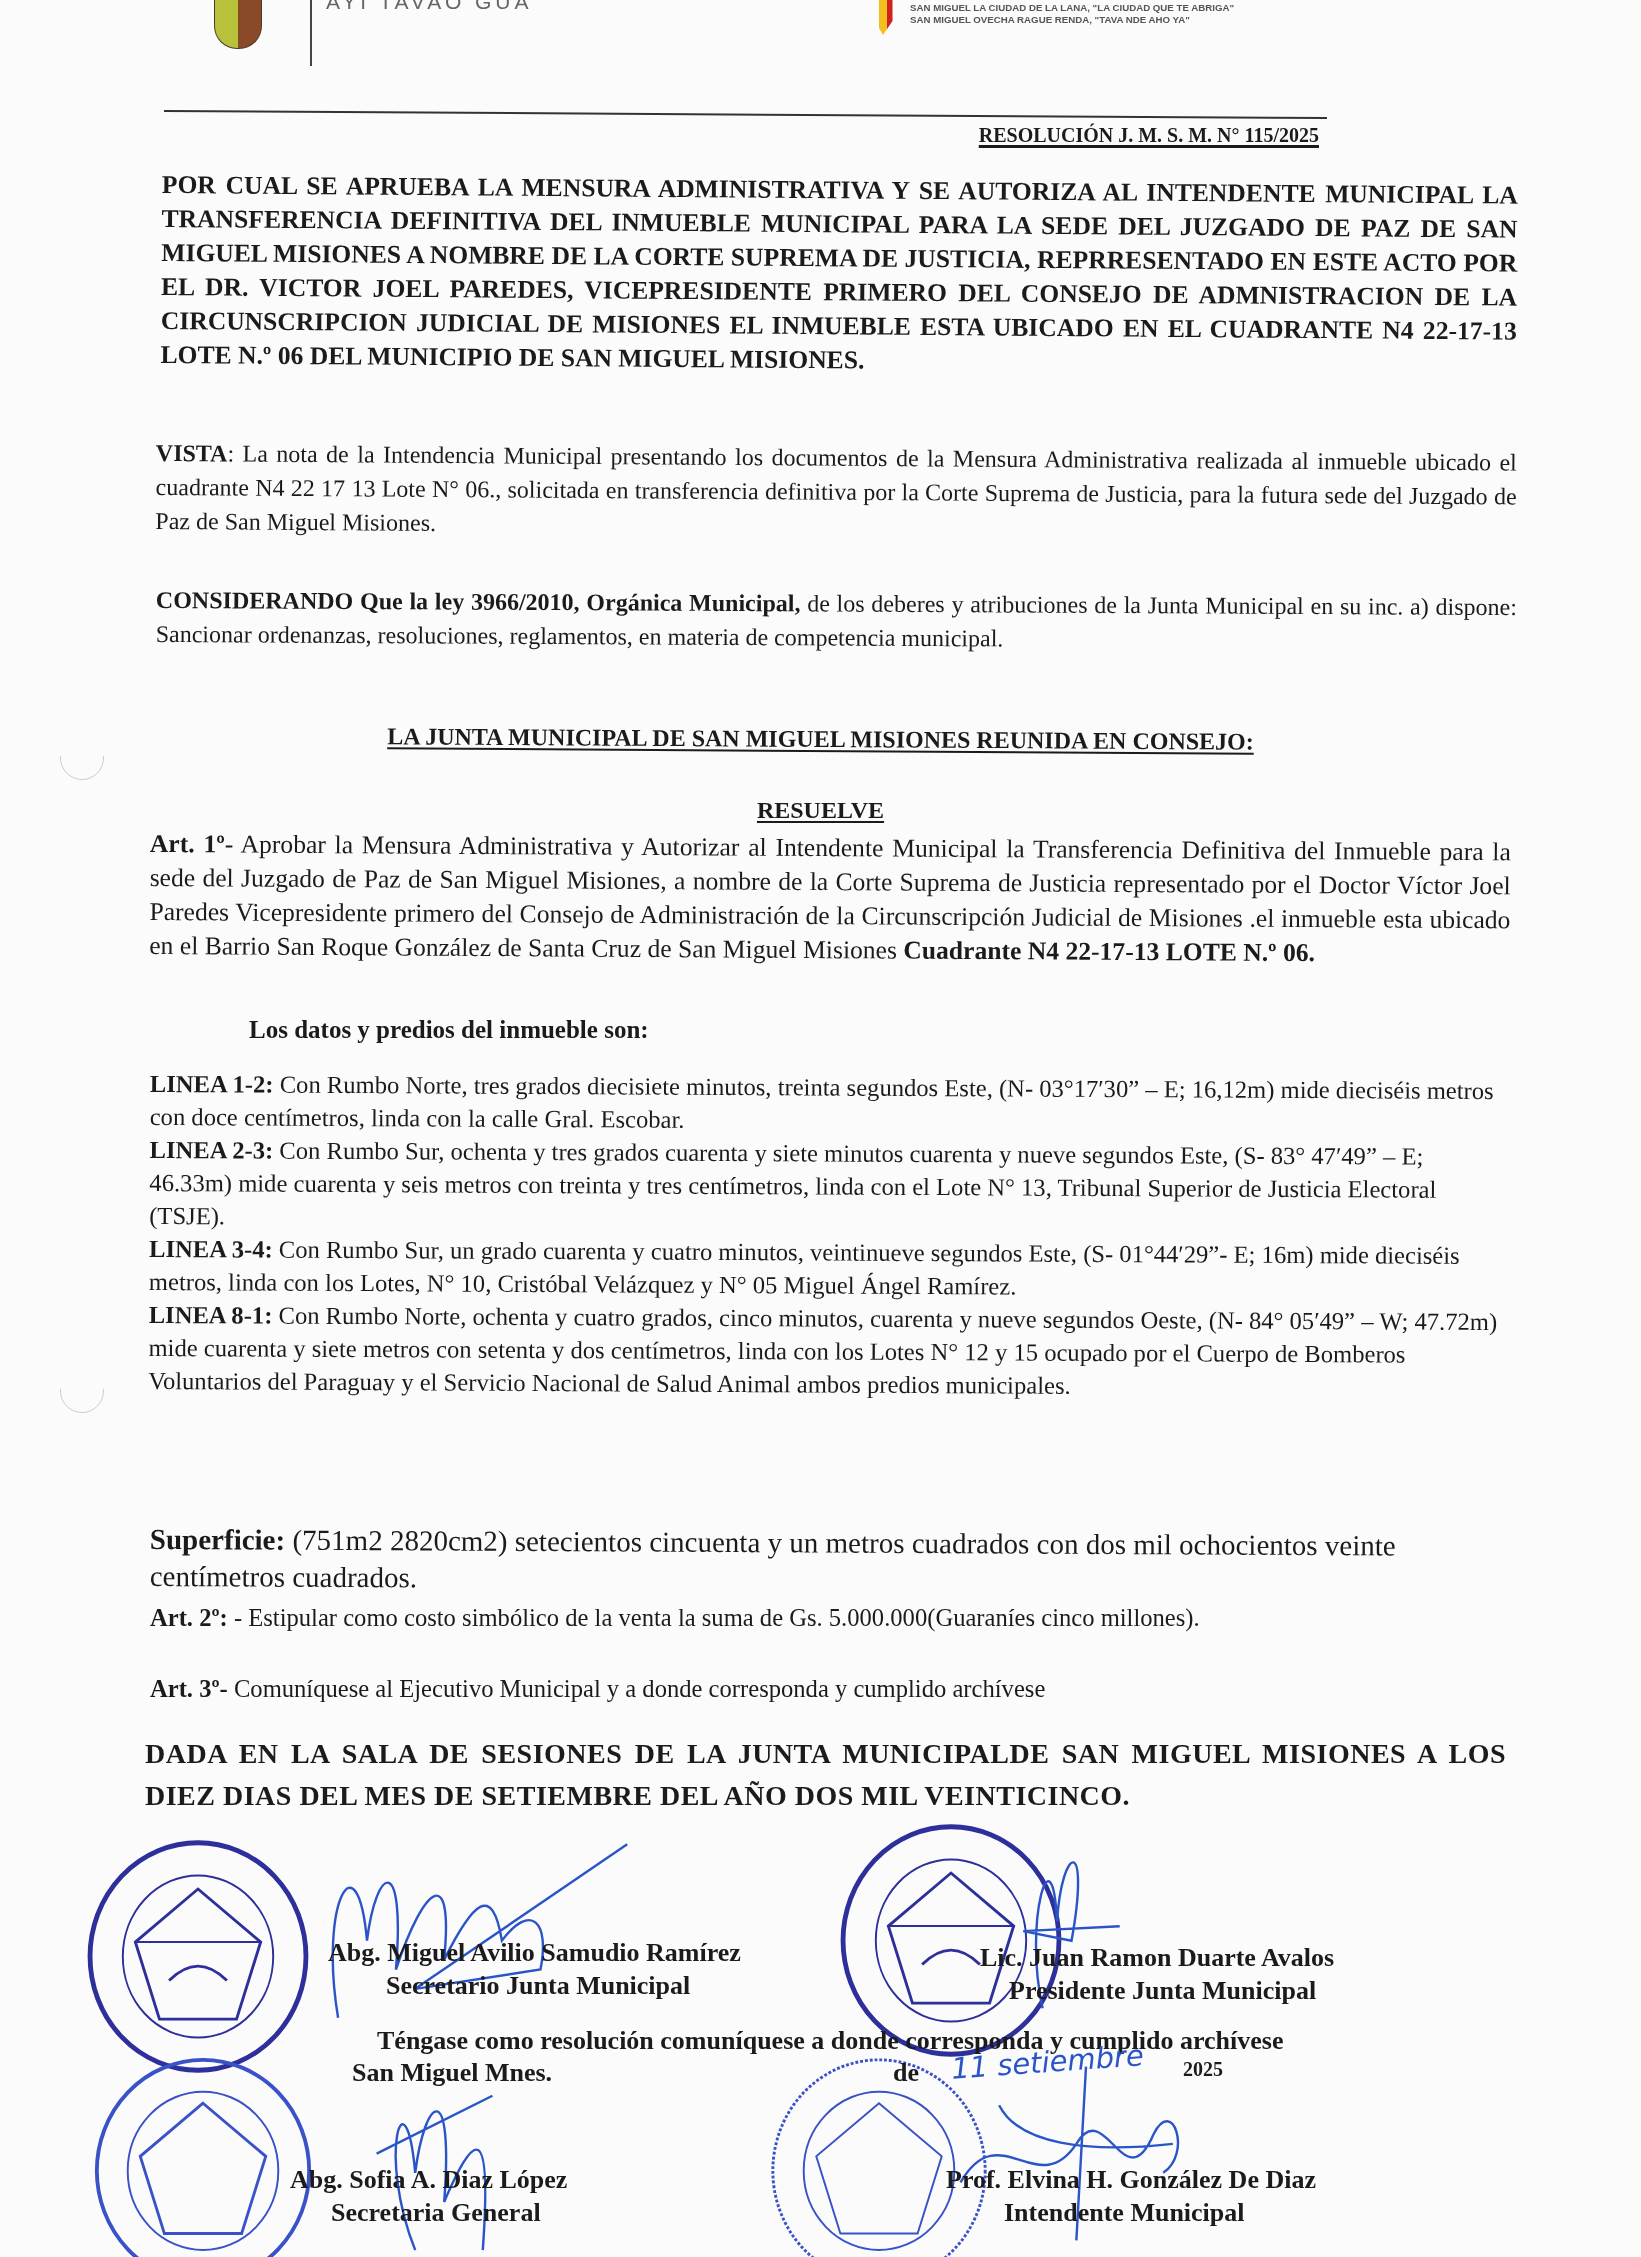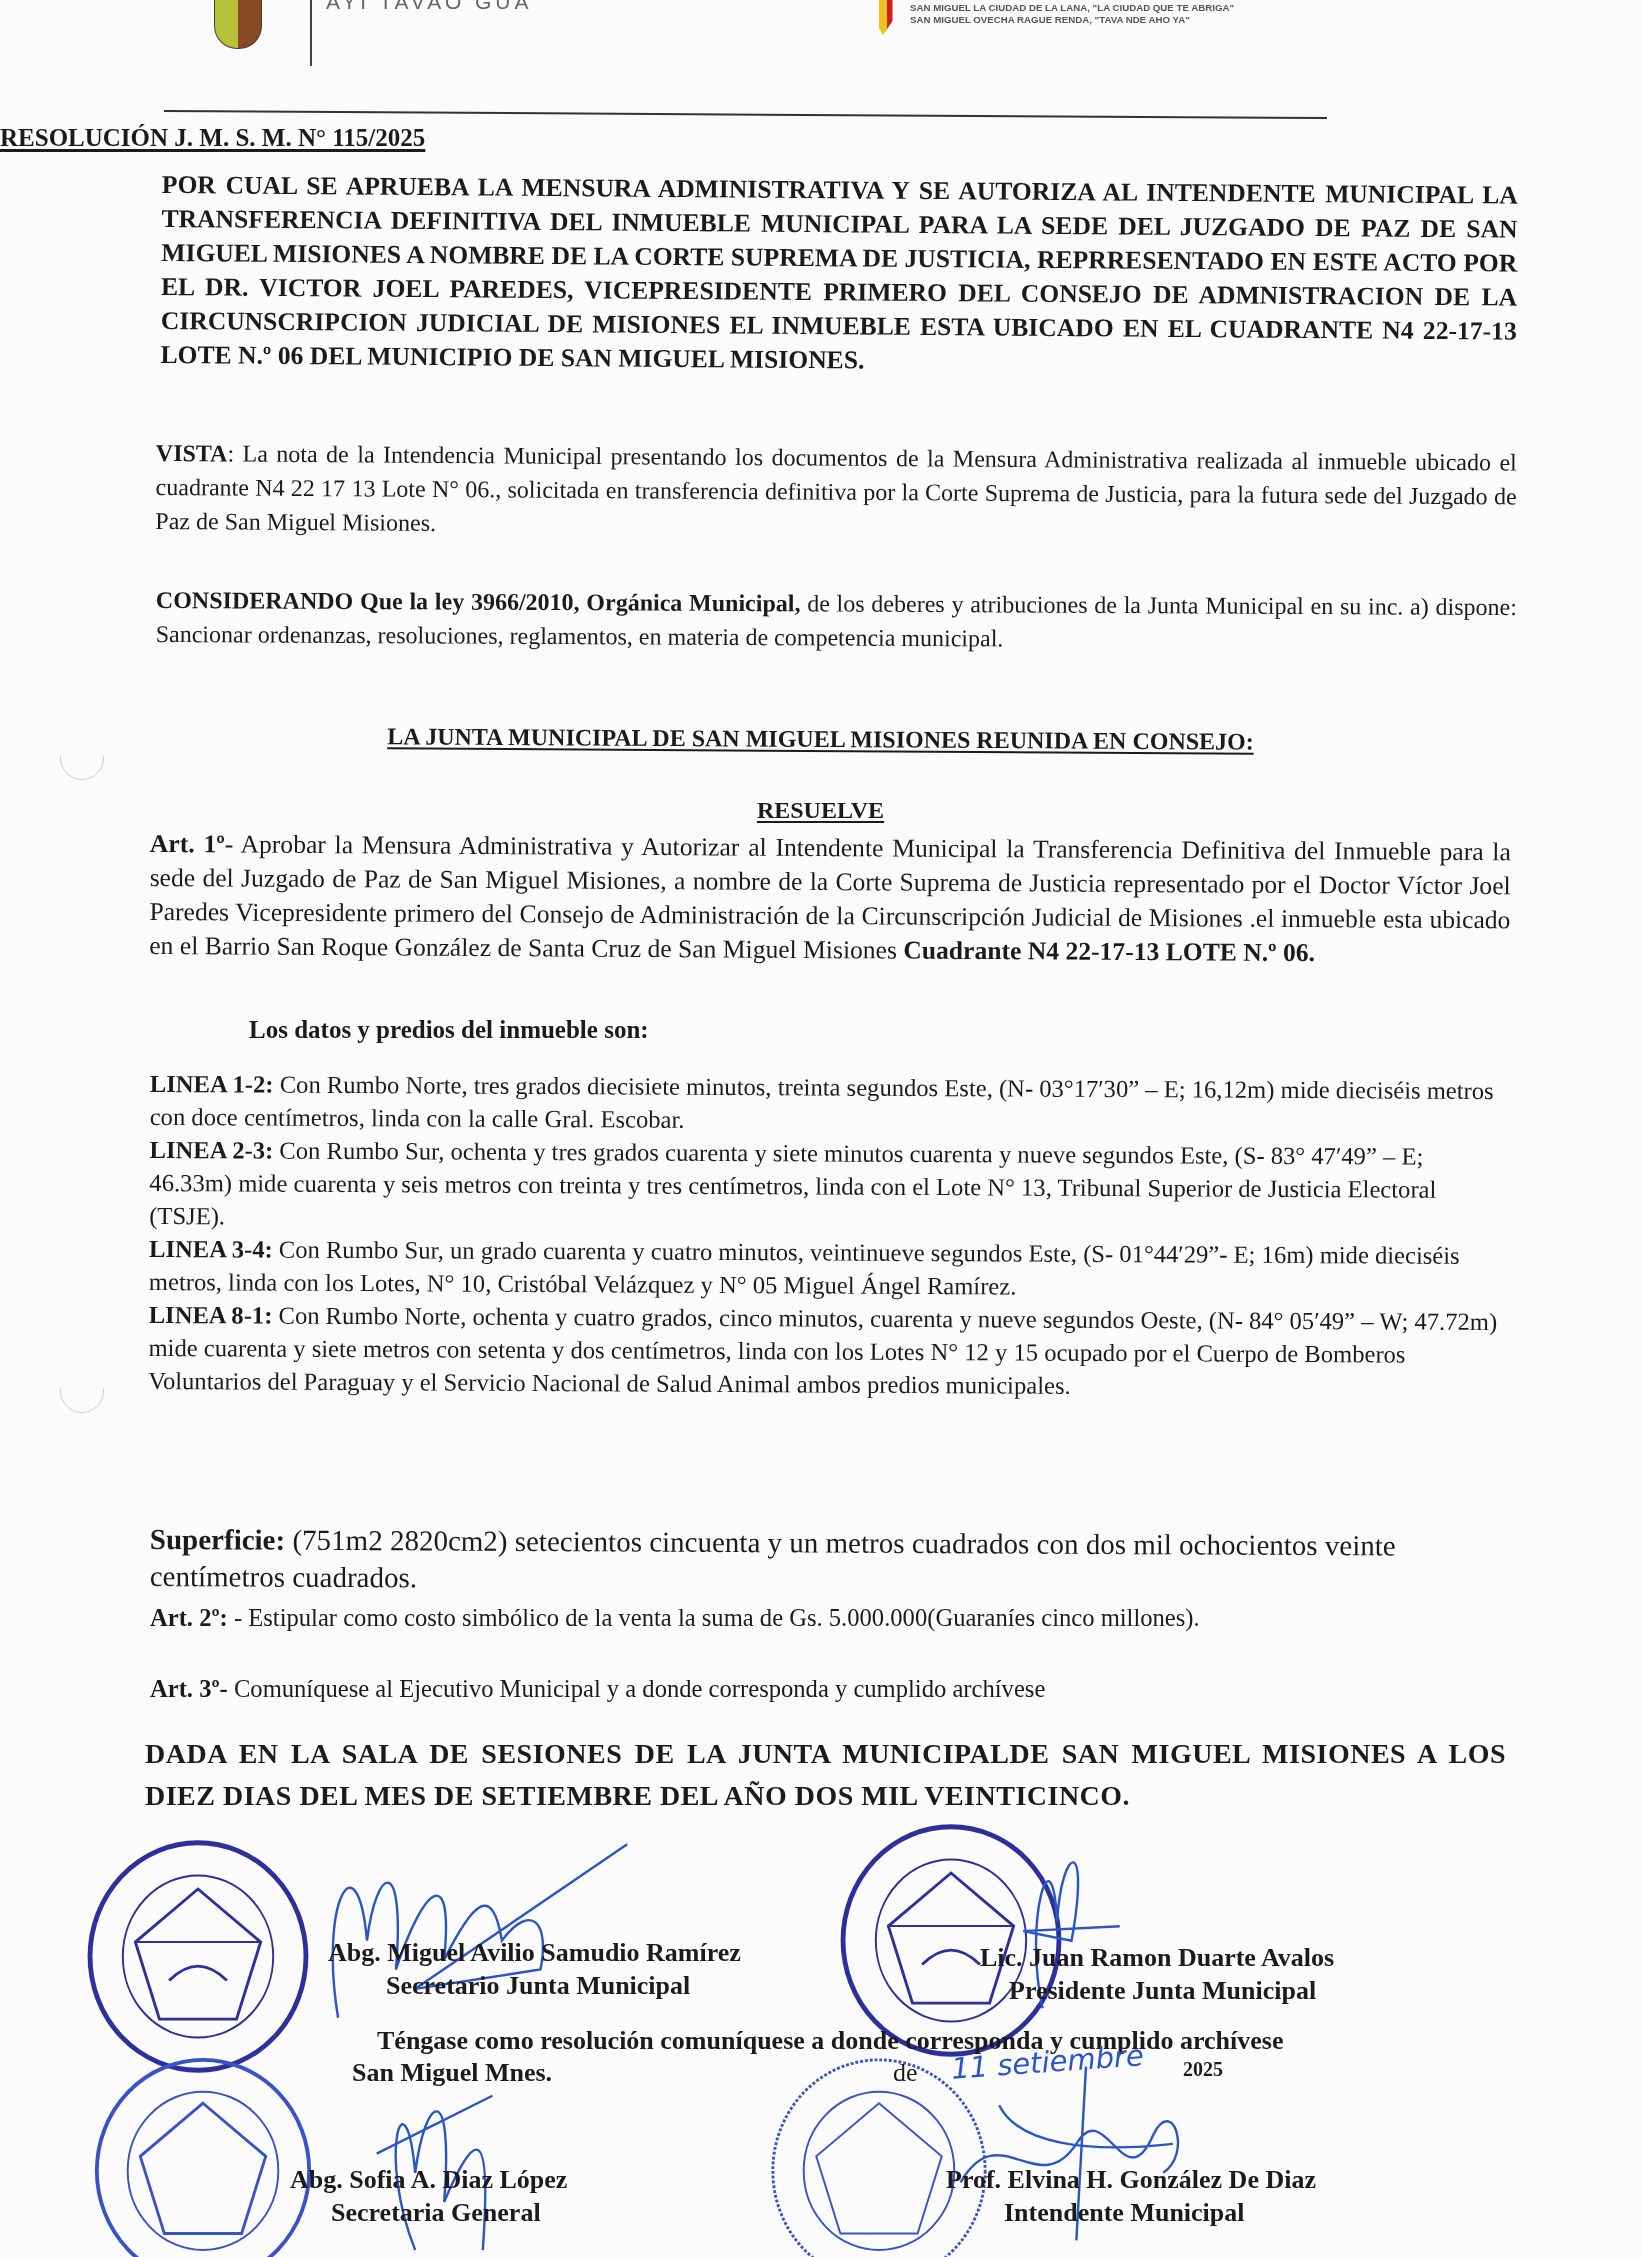--- a/index.html
+++ b/index.html
@@ -16,22 +16,22 @@
     background: linear-gradient(90deg, #b7c23a 0 50%, #8a4a28 50% 100%);
     border-radius: 0 0 23px 23px; border: 1.9px solid #4a3a2a; border-top: none;
   }
   .vrule { left: 310px; top: 0; width: 1.9px; height: 66px; background: #444; }
   .header-left-text { left: 326px; top: -9.7px; font-family: "Liberation Sans", sans-serif; font-size: 21px; color: #666; letter-spacing: 3.9px; }
   .flag { left: 879px; top: 0; width: 13.5px; height: 35px; background: linear-gradient(90deg,#f0c020 0 55%,#d02020 55% 100%); clip-path: polygon(0 0,100% 0,100% 60%,30% 100%,0 80%); }
   .header-right-text { left: 910px; top: 1.9px; font-family: "Liberation Sans", sans-serif; font-size: 9.7px; line-height: 12.6px; color: #555; font-weight: bold; }
   .top-rule { left: 164px; top: 110px; width: 1163px; height: 1.9px; background: #333; transform: rotate(0.35deg); transform-origin: left; }
   
   .title {
-    left: 0; width: 1319px; top: 124px; text-align: left;
-    font-size: 25px; font-weight: bold; text-decoration: underline; text-decoration-thickness: 2.9px; text-underline-offset: 2.9px;
+    left: 0; width: 1319px; top: 124px; text-align: right;
+    font-size: 20px; font-weight: bold; text-decoration: underline; text-decoration-thickness: 2.9px; text-underline-offset: 2.9px;
   }
   .subtitle {
     left: 162px; top: 168px; width: 1356px;
     font-size: 25.6px; font-weight: bold; line-height: 34px; text-align: justify; text-align-last: left;
     transform: rotate(0.45deg); transform-origin: left top;
   }
   .para {
     left: 156px; width: 1361px; font-size: 24px; line-height: 34px; text-align: justify;
   }
   .vista { top: 436px; transform: rotate(0.4deg); transform-origin: left top; }
@@ -55,21 +55,21 @@
   .art3 { left: 150px; top: 1672px; width: 1352px; font-size: 24.6px; line-height: 33px; }
   .dada { left: 145px; top: 1733px; width: 1361px; font-size: 28px; font-weight: bold; line-height: 42px; text-align: justify; text-align-last: left; letter-spacing: 0.5px; }
   
   .sig-name { font-size: 26px; font-weight: bold; line-height: 33px; white-space: nowrap; }
   .sig1 { left: 328px; top: 1936px; }
   .sig1 .role { padding-left: 58px; }
   .sig2 { left: 980px; top: 1941px; }
   .sig2 .role { padding-left: 29px; }
   .tengase { left: 377px; top: 2026px; font-size: 26px; font-weight: bold; white-space: nowrap; }
   .place { left: 352px; top: 2058px; font-size: 26px; font-weight: bold; }
-  .datede { left: 893px; top: 2058px; font-size: 26px; font-weight: normal; }
+  .datede { left: 893px; top: 2058px; font-size: 26px; font-weight: bold; }
   .year { left: 1183px; top: 2058px; font-size: 20px; font-weight: bold; }
   .handwritten { left: 951px; top: 2045px; font-family: "DejaVu Sans", sans-serif; font-style: italic; font-size: 29px; color: #2a55c8; transform: rotate(-4deg); }
   .sig3 { left: 290px; top: 2163px; }
   .sig3 .role { padding-left: 41px; }
   .sig4 { left: 946px; top: 2163px; }
   .sig4 .role { padding-left: 58px; }
   .stamp { pointer-events: none; }
   .punch { border: 1.4px solid #ccc; border-radius: 50%; width: 42px; height: 42px; left: 60px; background: transparent; clip-path: inset(45% 0 0 0); }
   .scribble { pointer-events: none; }
 </style>

